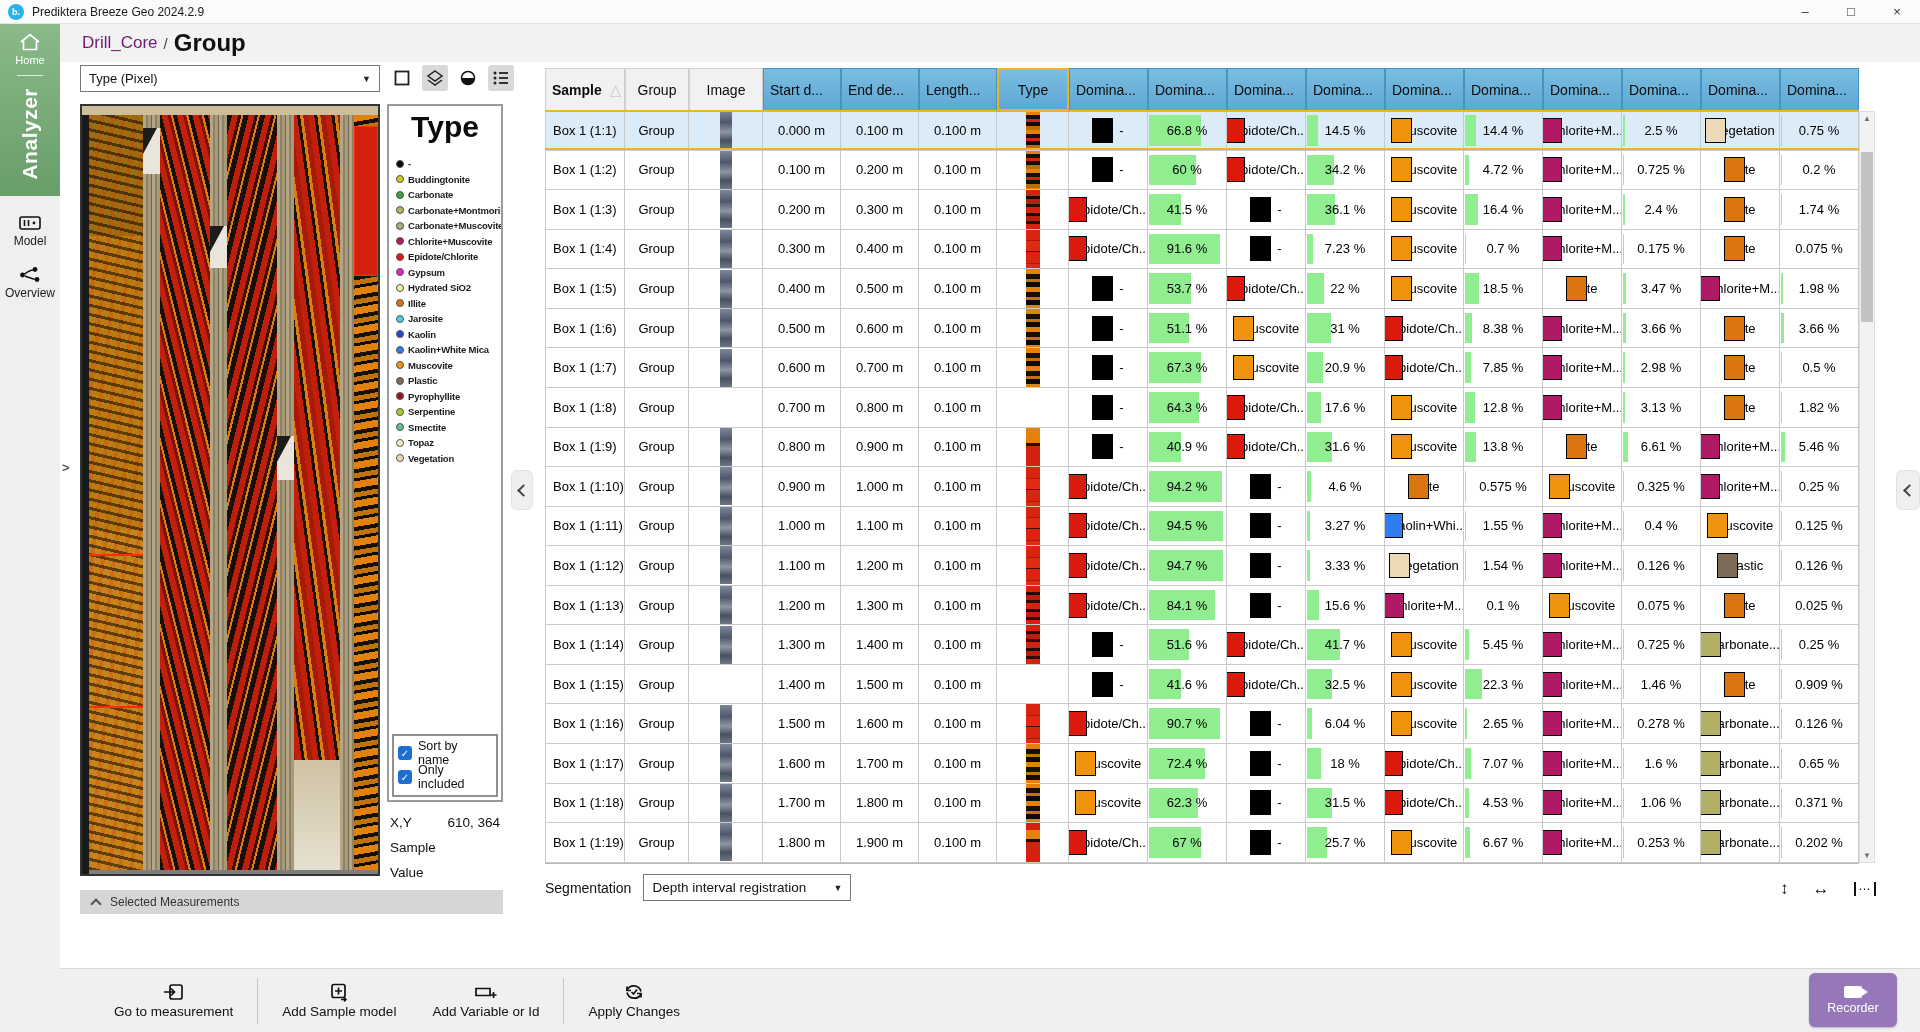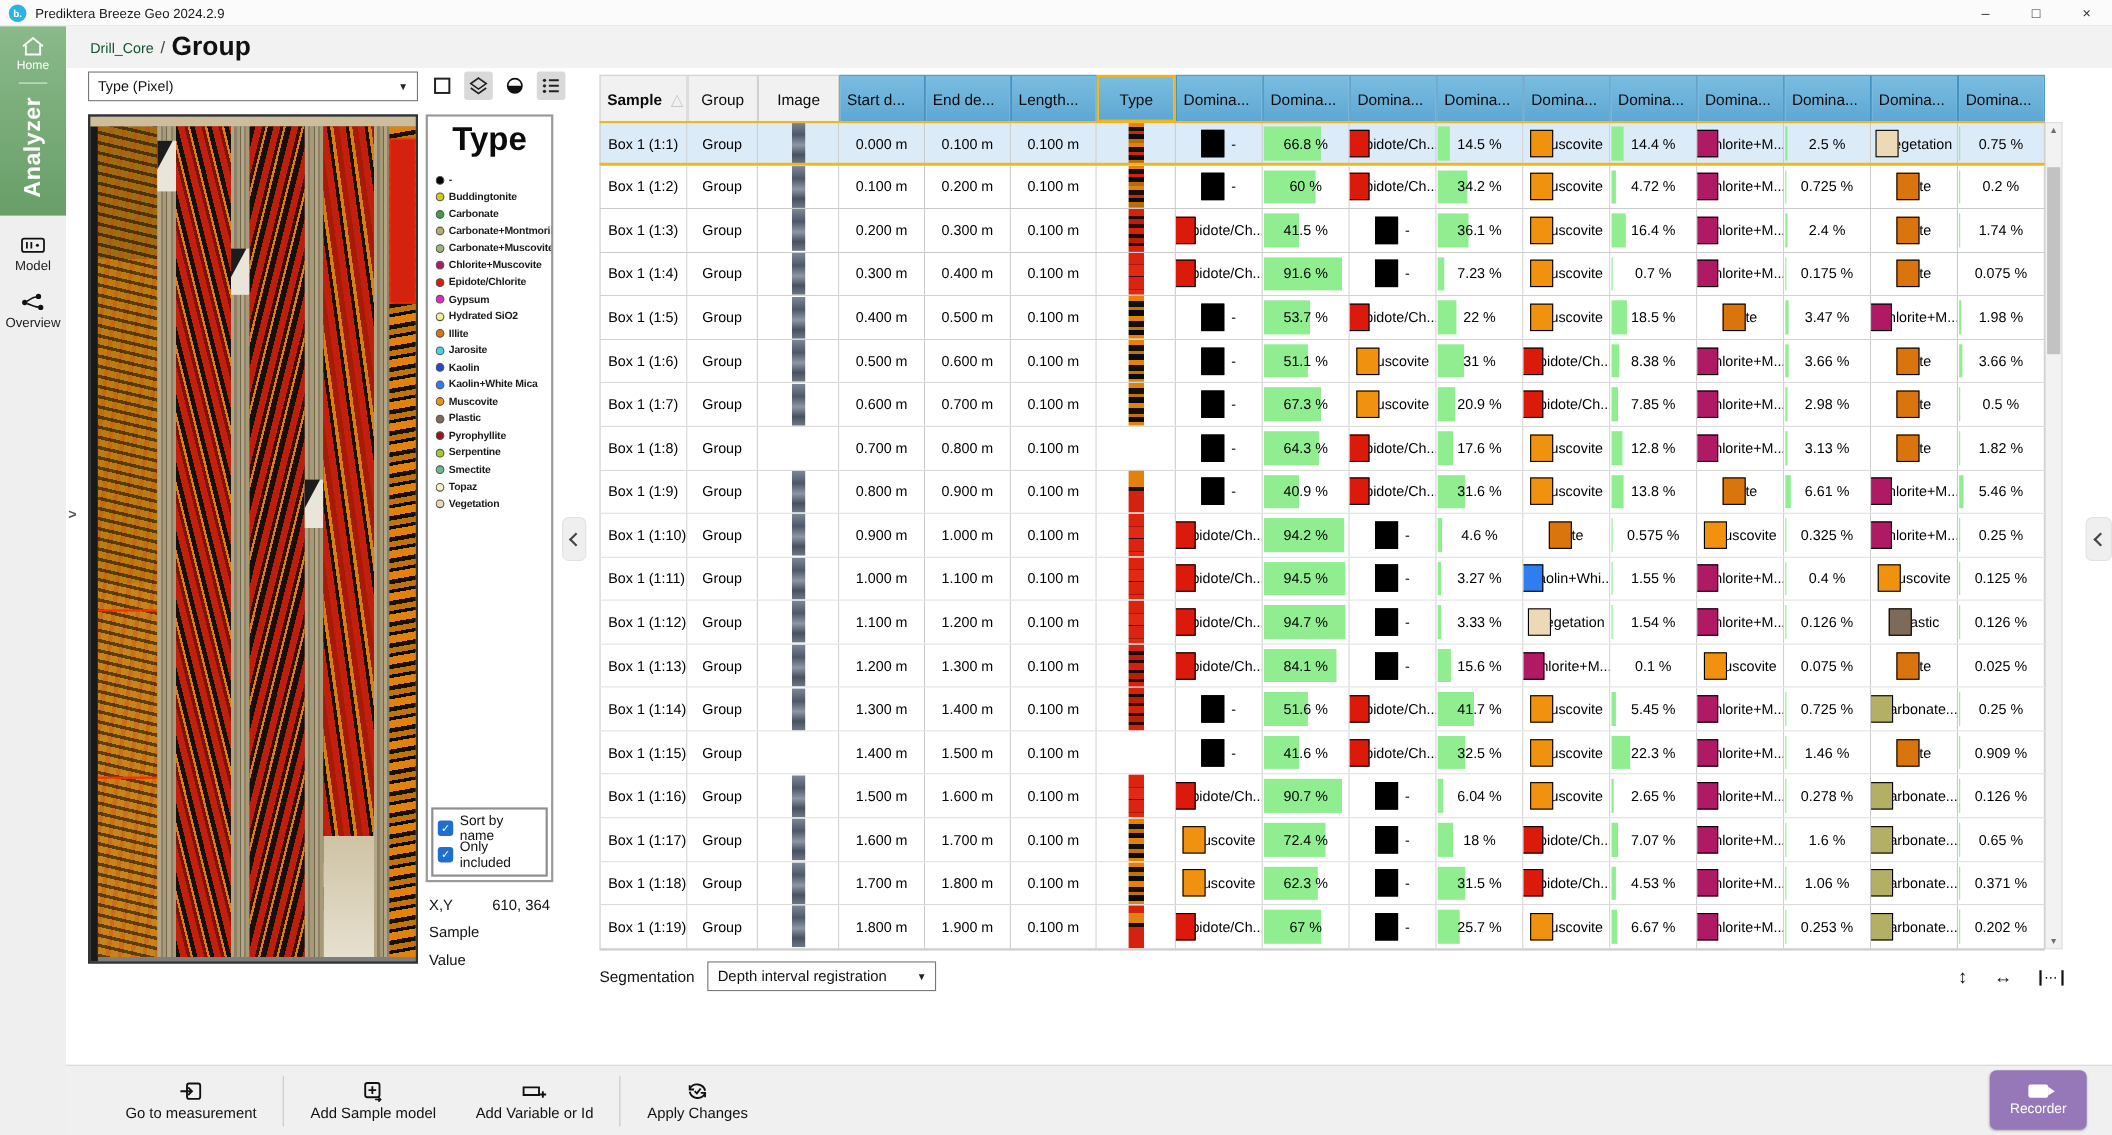--- a/index.html
+++ b/index.html
@@ -22,21 +22,21 @@
   .sb-item{display:flex;flex-direction:column;align-items:center;color:#1c1c1c;font-size:12px;margin-top:16px;}
   .sb-item .ic{height:22px;display:flex;align-items:center;justify-content:center;}
   .sb-bottom{margin-top:auto;display:flex;flex-direction:column;align-items:center;width:100%;padding-bottom:4px;}
   .sb-divider2{width:34px;border-top:1px solid #cfcfcf;margin:10px 0 0;}
   .gear-glyph{font-size:20px;line-height:20px;}
 
   #content{flex:1;display:flex;flex-direction:column;position:relative;}
 
   
   #crumbbar{height:38px;background:#f2f2f2;display:flex;align-items:center;padding-left:22px;gap:6px;}
-  .crumb-parent{font-size:13px;color:#14532d;}
+  .crumb-parent{font-size:17px;color:#701a75;}
   .crumb-sep{font-size:15px;color:#444;}
   .crumb-current{font-size:24px;font-weight:600;color:#111;}
   #tabbar{height:48px;background:#e8e8e8;display:flex;padding-left:44px;}
   .tab{display:flex;align-items:center;justify-content:center;padding:0 42px;font-size:14px;color:#222;}
   .tab.active{background:#fff;}
 
   
   #main{position:relative;flex:1;background:#fff;}
 
   #layer-select{position:absolute;left:20px;top:3px;width:300px;height:27px;border:1px solid #777;background:#fff;display:flex;align-items:center;justify-content:space-between;padding:0 8px;font-size:13px;}
@@ -342,20 +342,24 @@
         <div class="probe-row">
           <span>X,Y</span>
           <span>610, 364</span>
         </div>
         <div class="probe-row">
             <span>Sample</span>
           </div>
         <div class="probe-row">
             <span>Value</span>
           </div>
+      </div>
+      <div id="selmeas">
+        <span class="chev-up"></span>
+        <span>Selected Measurements</span>
       </div>
 
       <div id="table">
         <div id="thead" class="grid-cols">
             <div class="th gray left">
               <span style="font-weight: bold;">Sample</span>
               <span class="sortind">△</span>
             </div>
             <div class="th gray">
               <span>Group</span>

